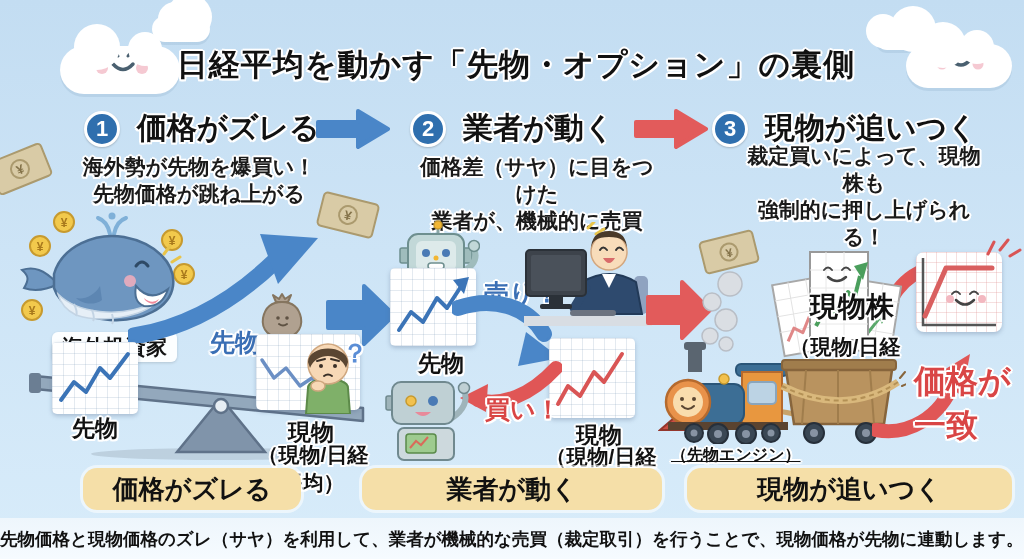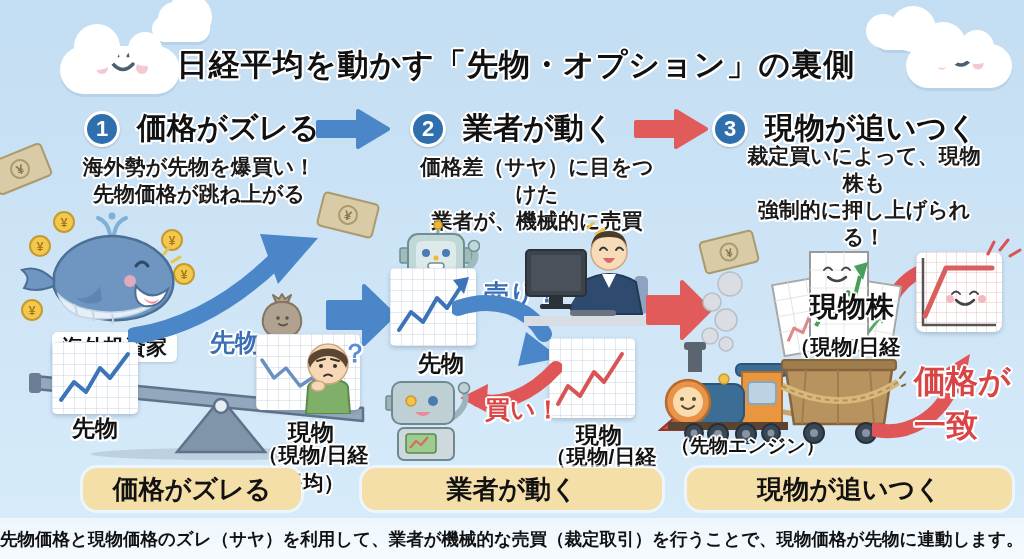--- a/index.html
+++ b/index.html
@@ -323,21 +323,21 @@
     <rect x="10" y="84" width="120" height="8" fill="#5a4330"></rect>
     <circle cx="36" cy="95" r="9" fill="#3a4754" stroke="#262f3a" stroke-width="2"></circle>
       <circle cx="36" cy="95" r="3.5" fill="#8793a3"></circle>
     <circle cx="60" cy="96" r="10" fill="#3a4754" stroke="#262f3a" stroke-width="2"></circle>
       <circle cx="60" cy="96" r="4" fill="#8793a3"></circle>
     <circle cx="88" cy="96" r="10" fill="#3a4754" stroke="#262f3a" stroke-width="2"></circle>
       <circle cx="88" cy="96" r="4" fill="#8793a3"></circle>
     <circle cx="113" cy="95" r="9" fill="#3a4754" stroke="#262f3a" stroke-width="2"></circle>
       <circle cx="113" cy="95" r="3.5" fill="#8793a3"></circle>
   </svg>
-  <div class="abs ow" style="left:663px;top:433px;font-size:19px;font-weight:900;color:#111;">（先物エンジン）</div>
+  <div class="abs ow" style="left:663px;top:445px;font-size:16px;font-weight:900;color:#111;text-decoration:underline;">（先物エンジン）</div>
 
   <svg class="abs" style="left:770px;top:250px;" width="136" height="112" viewBox="0 0 136 112">
     <g transform="rotate(-10 35 66)">
       <rect x="8" y="30" width="54" height="72" fill="#fff" stroke="#a8a8a8" stroke-width="2"></rect>
       <path d="M8,46 h54 M8,62 h54 M8,78 h54 M24,30 v72 M42,30 v72" stroke="#e3e3e3" stroke-width="1"></path>
       <polyline points="14,88 22,76 30,82 40,66" fill="none" stroke="#e08888" stroke-width="3" stroke-linejoin="round"></polyline>
     </g>
     <g transform="rotate(9 100 66)">
       <rect x="74" y="32" width="52" height="70" fill="#fff" stroke="#a8a8a8" stroke-width="2"></rect>
       <path d="M74,48 h52 M74,64 h52 M74,80 h52 M90,32 v70 M108,32 v70" stroke="#e3e3e3" stroke-width="1"></path>

